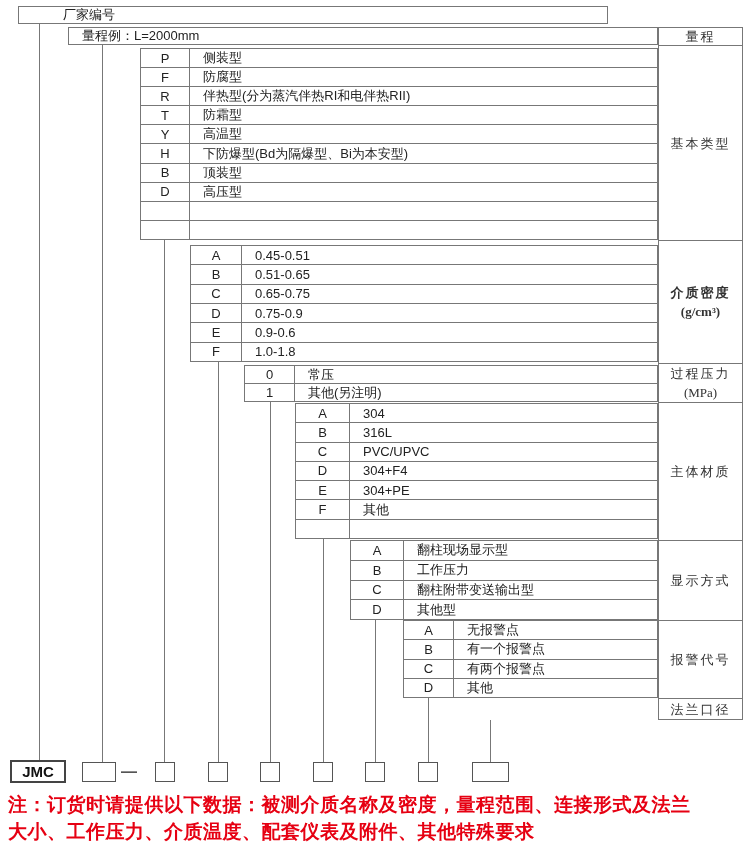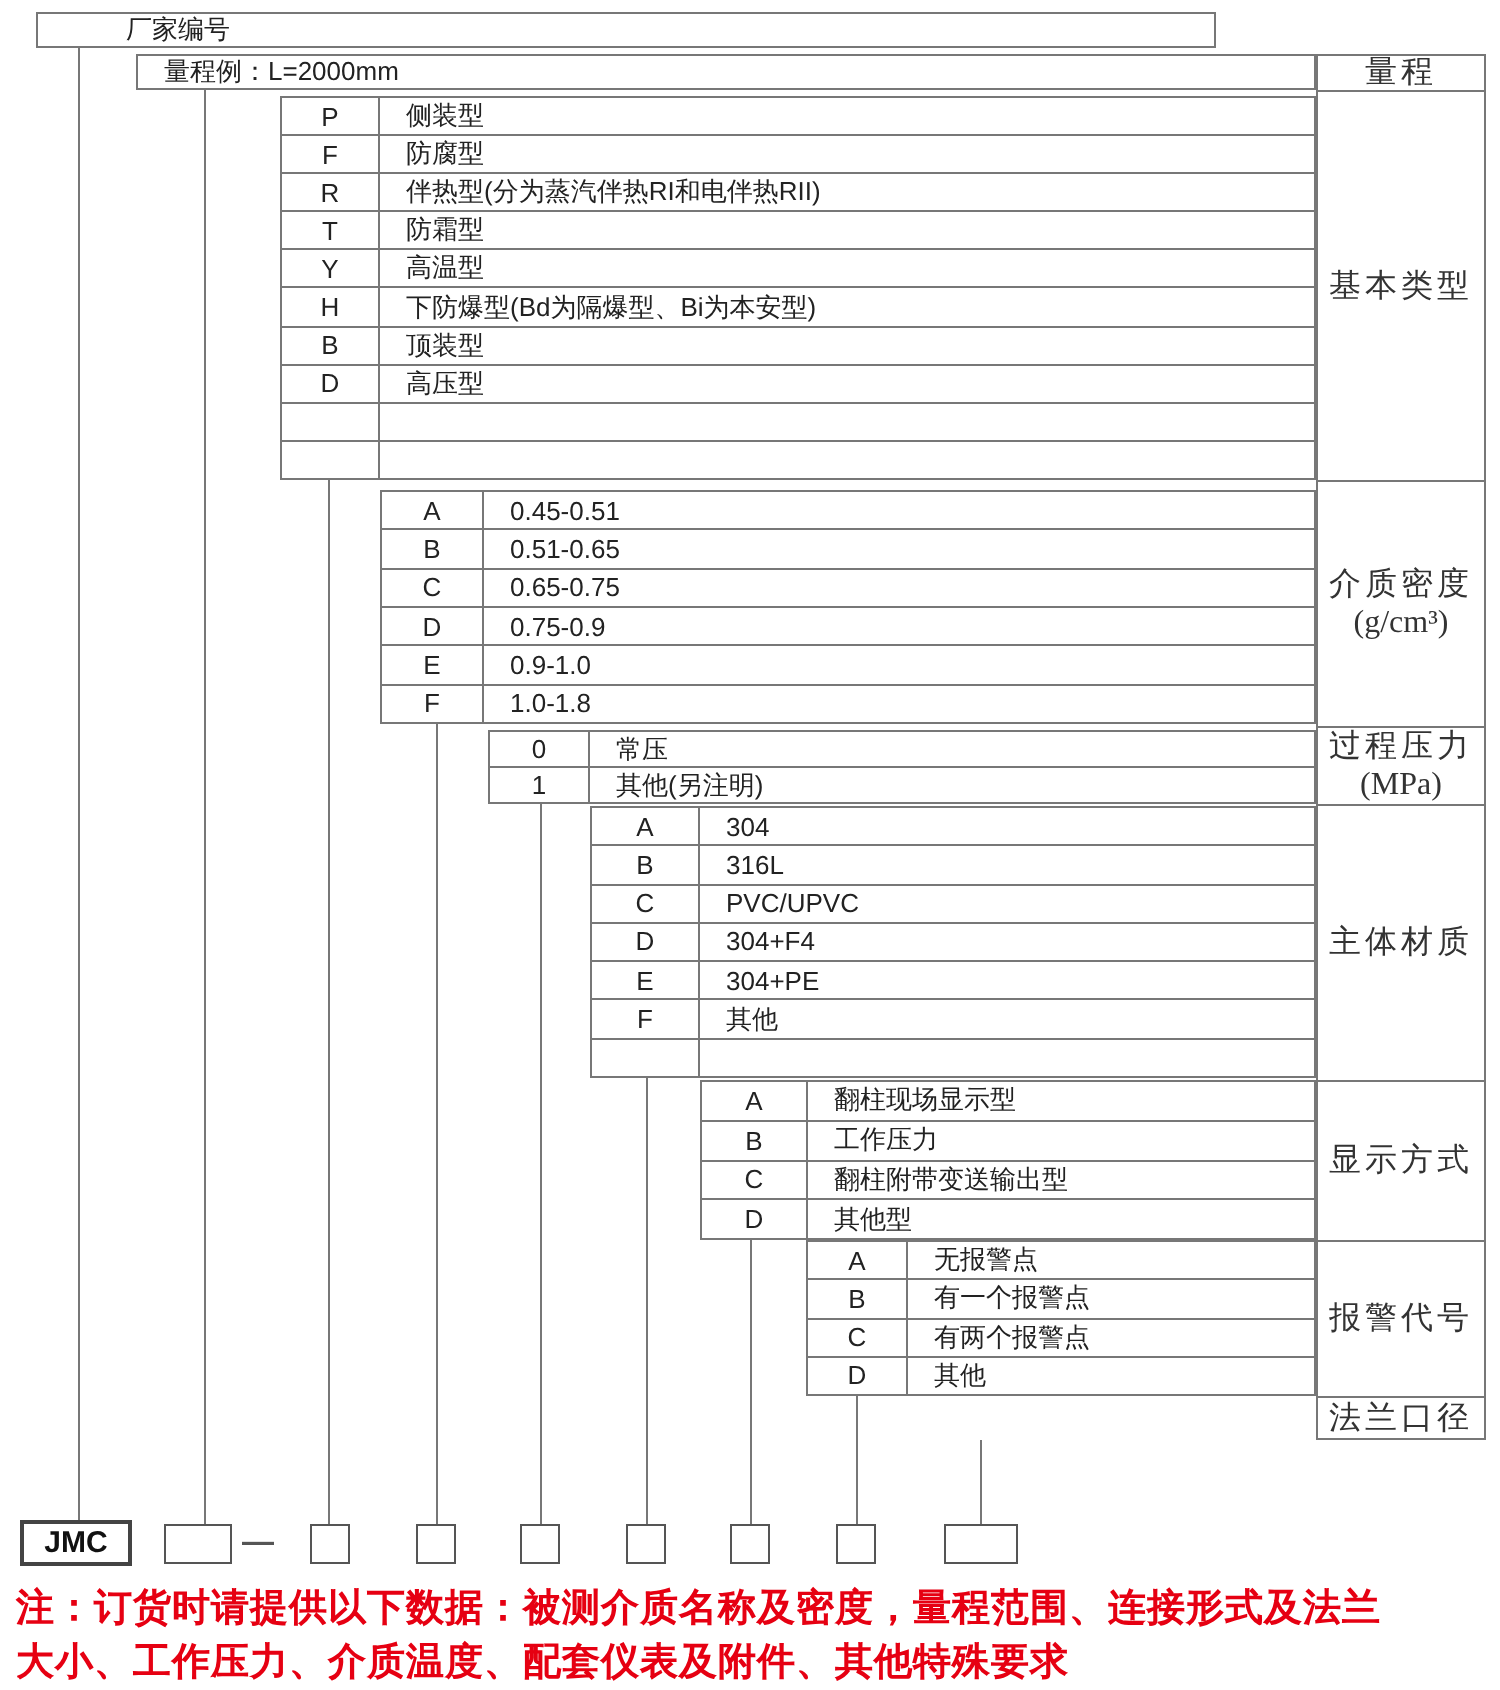--- a/index.html
+++ b/index.html
@@ -8,21 +8,21 @@
   .abs{position:absolute;box-sizing:border-box;}
   .box{border:1px solid #777;background:#fff;display:flex;align-items:center;font-size:13px;}
   .tbl{border:1px solid #777;background:#fff;display:flex;flex-direction:column;}
   .tr{flex:1;display:flex;border-bottom:1px solid #777;min-height:0;}
   .tr:last-child{border-bottom:none;}
   .code{border-right:1px solid #777;display:flex;align-items:center;justify-content:center;
         font-size:13px;flex:0 0 auto;}
   .desc{flex:1;display:flex;align-items:center;padding-left:13px;font-size:13px;white-space:nowrap;overflow:hidden;}
   .labelcol{border:1px solid #777;background:#fff;display:flex;flex-direction:column;}
   .lc{border-bottom:1px solid #777;display:flex;flex-direction:column;align-items:center;justify-content:center;
-      font-family:"Liberation Serif","DejaVu Serif",serif;font-size:16px;letter-spacing:2px;color:#333;
+      font-family:"Liberation Serif","DejaVu Serif",serif;font-size:13px;letter-spacing:2px;color:#333;
       box-sizing:border-box;line-height:19px;}
   .lc:last-child{border-bottom:none;flex:1;}
   .lc .unit{letter-spacing:0;}
   .vline{position:absolute;width:1px;background:#777;}
   .bx{position:absolute;box-sizing:border-box;border:1.5px solid #555;background:#fff;}
   .jmc{position:absolute;box-sizing:border-box;border:2px solid #444;background:#fff;display:flex;
        align-items:center;justify-content:center;font-weight:bold;font-size:15px;color:#111;}
   .dash{position:absolute;color:#555;font-size:16px;font-weight:bold;line-height:20px;}
   .note{position:absolute;color:#e60012;font-weight:bold;font-size:19px;line-height:27px;
         letter-spacing:0.5px;white-space:nowrap;}
@@ -40,21 +40,21 @@
     <span>量程例：L=2000mm</span>
   </div>
 
   <div class="labelcol abs" style="left:658px;top:27px;width:85px;height:693px;">
     <div class="lc" style="height:18px;">
       <span>量程</span>
     </div>
     <div class="lc" style="height:195px;">
       <span>基本类型</span>
     </div>
-    <div class="lc" style="height:123px;">
+    <div class="lc" style="height:123px;font-weight:bold;">
       <span>介质密度</span>
       <span class="unit">(g/cm³)</span>
     </div>
     <div class="lc" style="height:39px;font-family:Liberation Serif, serif;">
       <span>过程压力</span>
       <span class="unit">(MPa)</span>
     </div>
     <div class="lc" style="height:138px;">
       <span>主体材质</span>
     </div>
@@ -124,21 +124,21 @@
     <div class="tr">
       <div class="code" style="width:50px;">C</div>
       <div class="desc">0.65-0.75</div>
     </div>
     <div class="tr">
       <div class="code" style="width:50px;">D</div>
       <div class="desc">0.75-0.9</div>
     </div>
     <div class="tr">
       <div class="code" style="width:50px;">E</div>
-      <div class="desc">0.9-1.0</div>
+      <div class="desc">0.9-0.6</div>
     </div>
     <div class="tr">
       <div class="code" style="width:50px;">F</div>
       <div class="desc">1.0-1.8</div>
     </div>
   </div>
 
   <div class="tbl abs" style="left:244px;top:365px;width:414px;height:37px;">
     <div class="tr">
       <div class="code" style="width:49px;">0</div>

